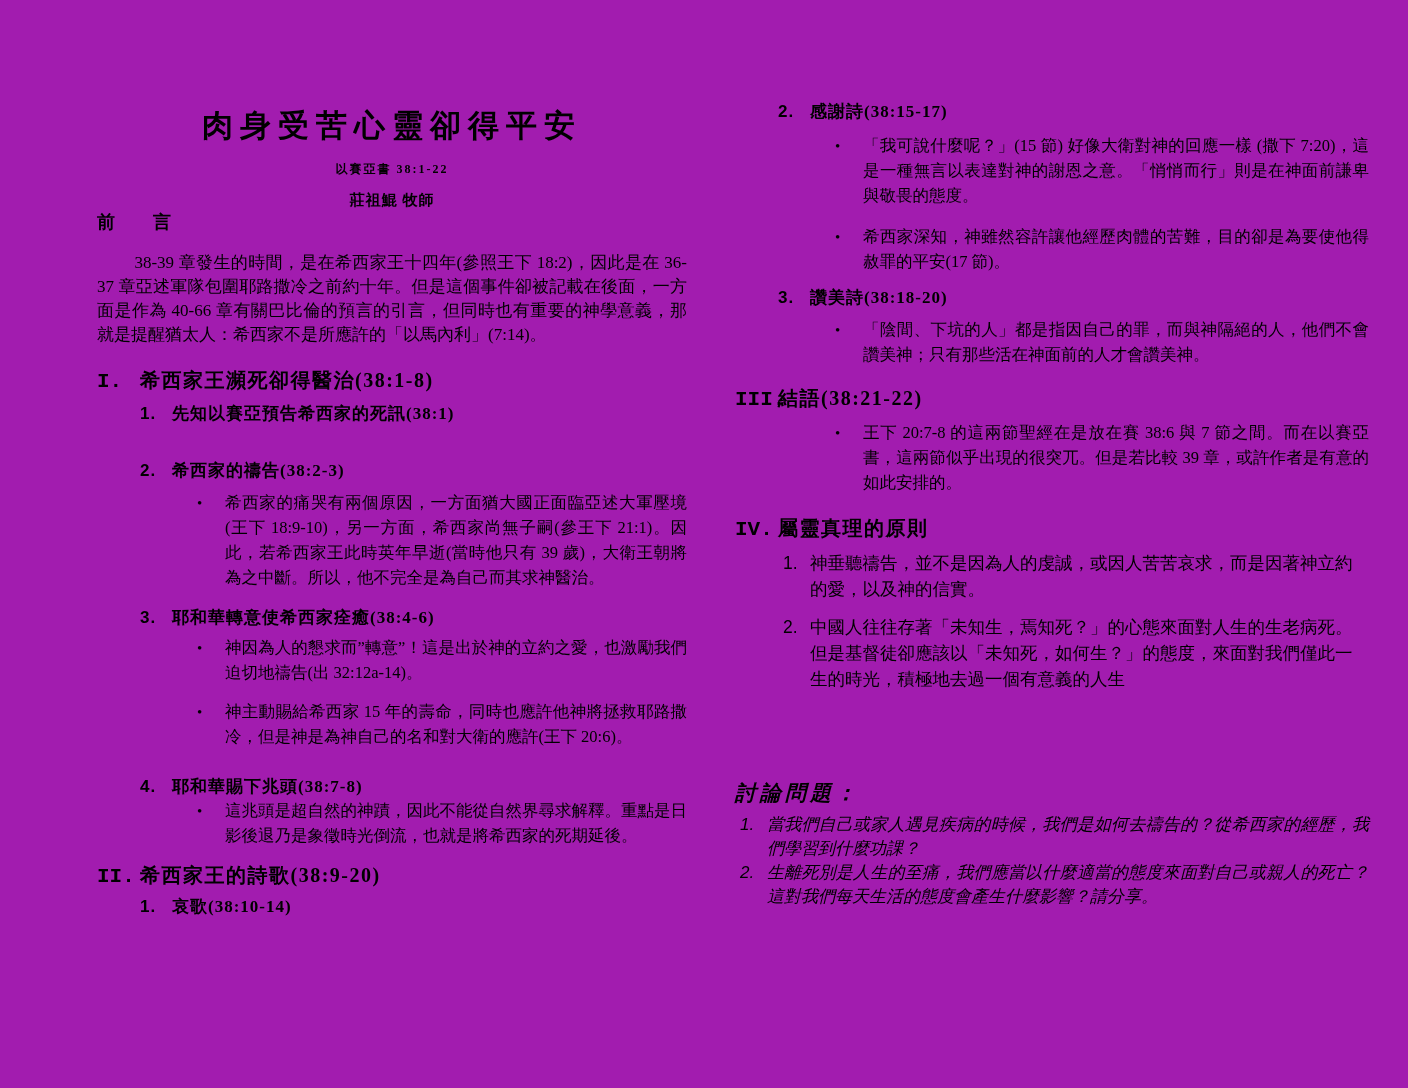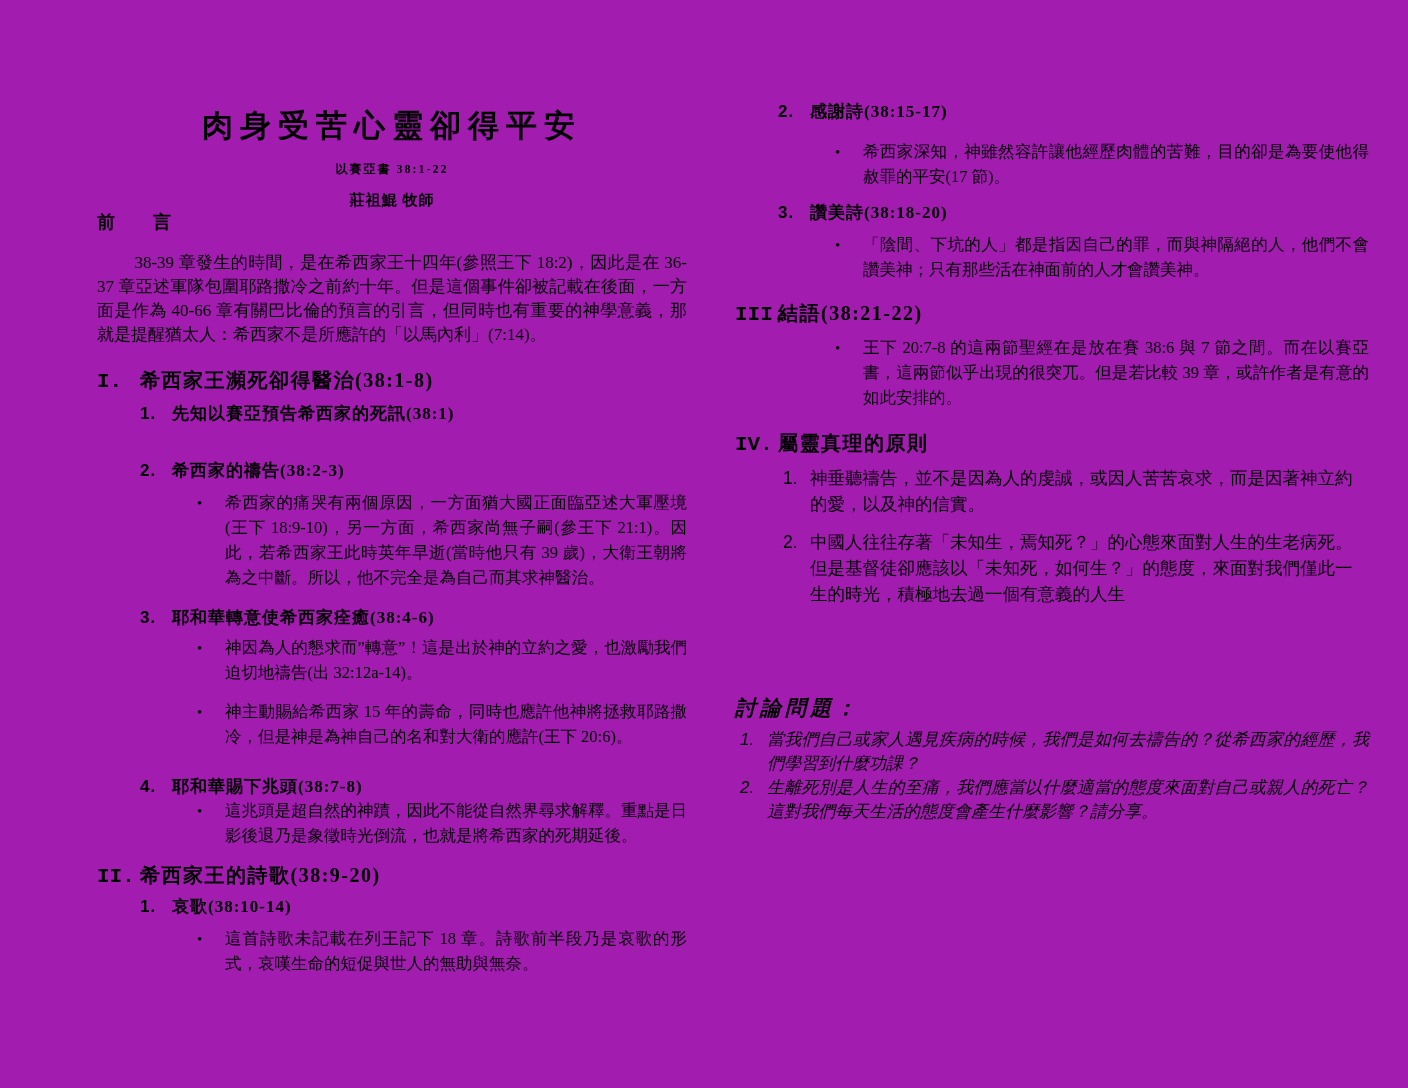--- a/index.html
+++ b/index.html
@@ -110,32 +110,32 @@
 
     <div class="section-head mt14">
       <span class="roman">II.</span>
       <span class="sec-title">希西家王的詩歌(38:9-20)</span>
     </div>
 
     <div class="item mt6">
       <span class="item-num">1.</span>
       <span>哀歌(38:10-14)</span>
     </div>
-    <div class="bullet mt8">
-      <span class="dot"></span>
-      <span class="btext">這首詩歌未記載在列王記下 18 章。詩歌前半段乃是哀歌的形式，哀嘆生命的短促與世人的無助與無奈。</span>
-    </div>
 
   </div>
 
   <div class="col col-right">
 
     <div class="item mt10">
       <span class="item-num">2.</span>
       <span>感謝詩(38:15-17)</span>
+    </div>
+    <div class="bullet mt10">
+      <span class="dot"></span>
+      <span class="btext">「我可說什麼呢？」(15 節) 好像大衛對神的回應一樣 (撒下 7:20)，這是一種無言以表達對神的謝恩之意。「悄悄而行」則是在神面前謙卑與敬畏的態度。</span>
     </div>
     <div class="bullet mt16">
       <span class="dot"></span>
       <span class="btext">希西家深知，神雖然容許讓他經歷肉體的苦難，目的卻是為要使他得赦罪的平安(17 節)。</span>
     </div>
 
     <div class="item mt12">
       <span class="item-num">3.</span>
       <span>讚美詩(38:18-20)</span>
     </div>

